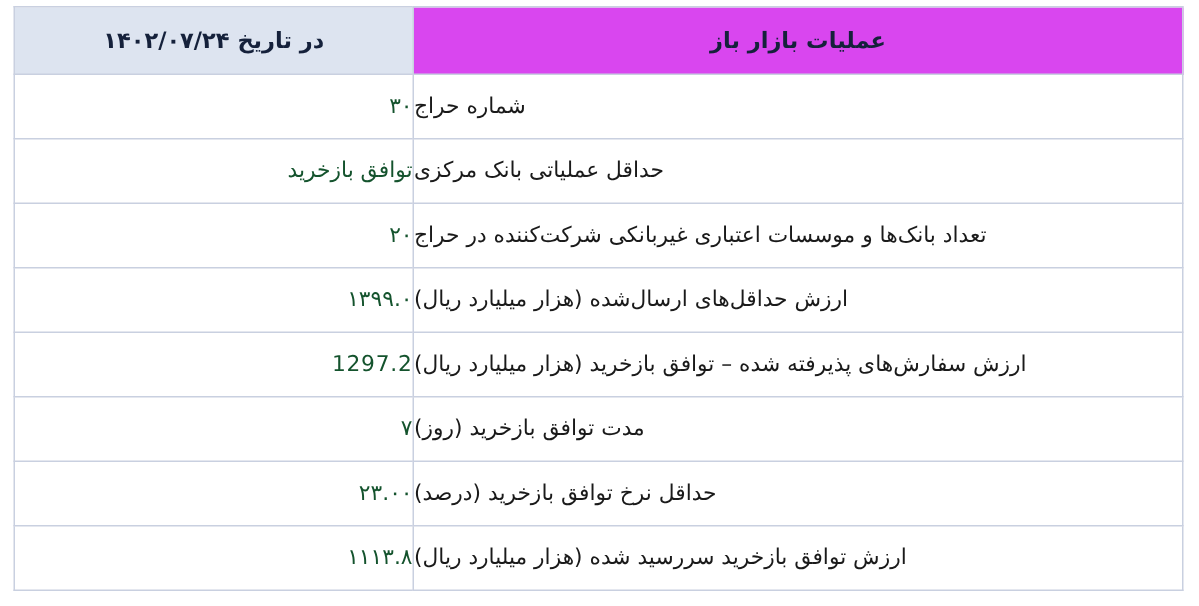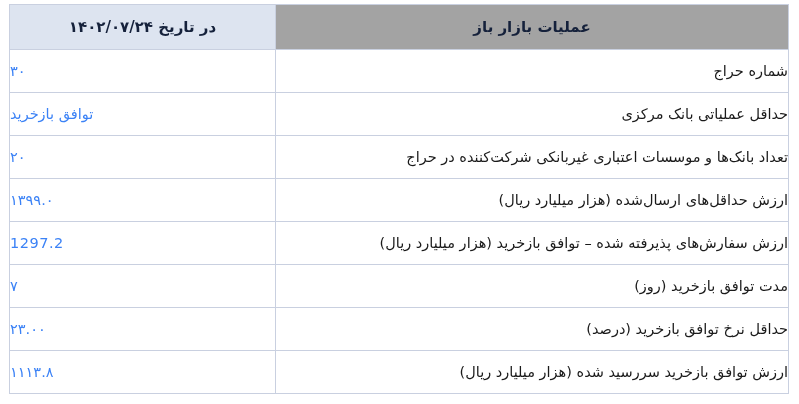--- a/index.html
+++ b/index.html
@@ -36,40 +36,40 @@
   }
   .header-row th {
     background: #dde4f0;
     height: 44px;
     font-weight: bold;
     font-size: 15px;
     color: #15213b;
     text-align: center;
   }
   .header-row th.header-label {
-    background: #a3a3a3;
+    background: #d946ef;
   }
   .header-row th.header-date {
     background: #dde4f0;
   }
   tbody tr {
     height: 43px;
   }
   td.cell-label {
-    text-align: right;
+    text-align: left;
     font-size: 14.5px;
     color: #1a1a1a;
     background: #ffffff;
     padding: 4px 8px;
     line-height: 1.4;
   }
   td.cell-value {
-    text-align: left;
+    text-align: right;
     font-size: 14.5px;
-    color: #3b82f6;
+    color: #14532d;
     background: #ffffff;
     padding: 4px 8px;
     letter-spacing: 0.5px;
   }
 </style>
 </head>
 <body>
 
 <div class="table-wrap">
   <table class="open-market-table">

